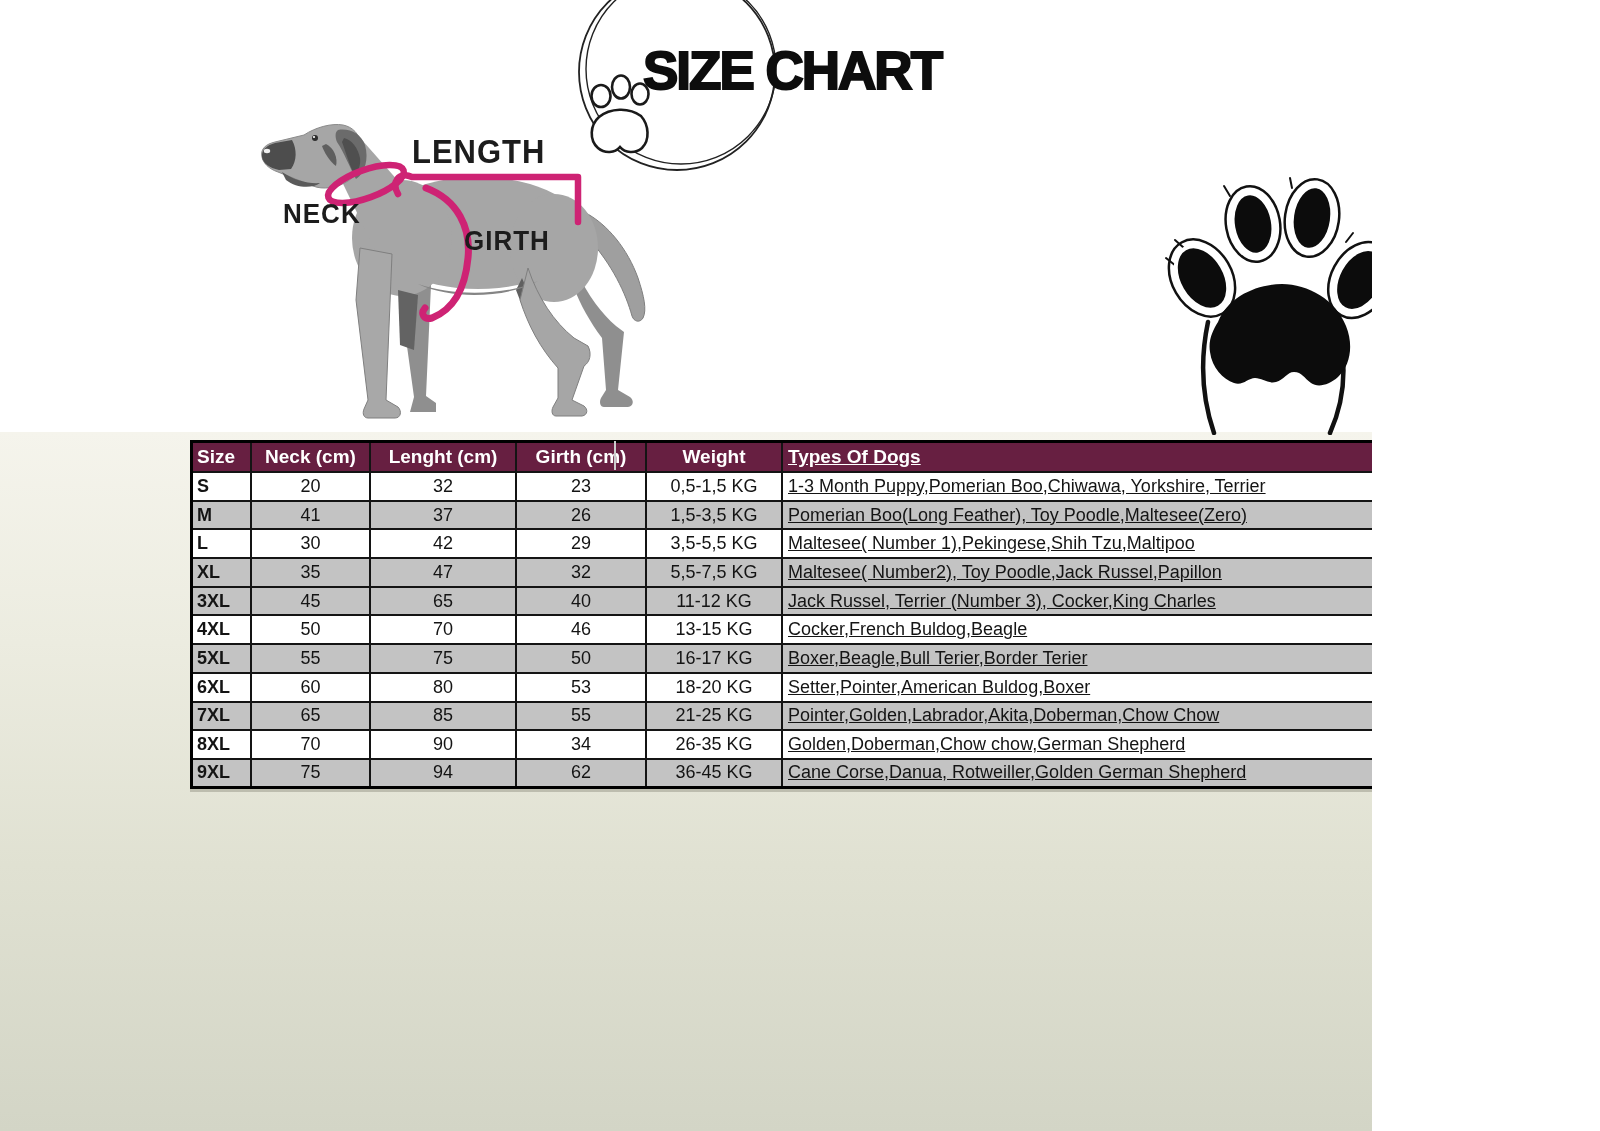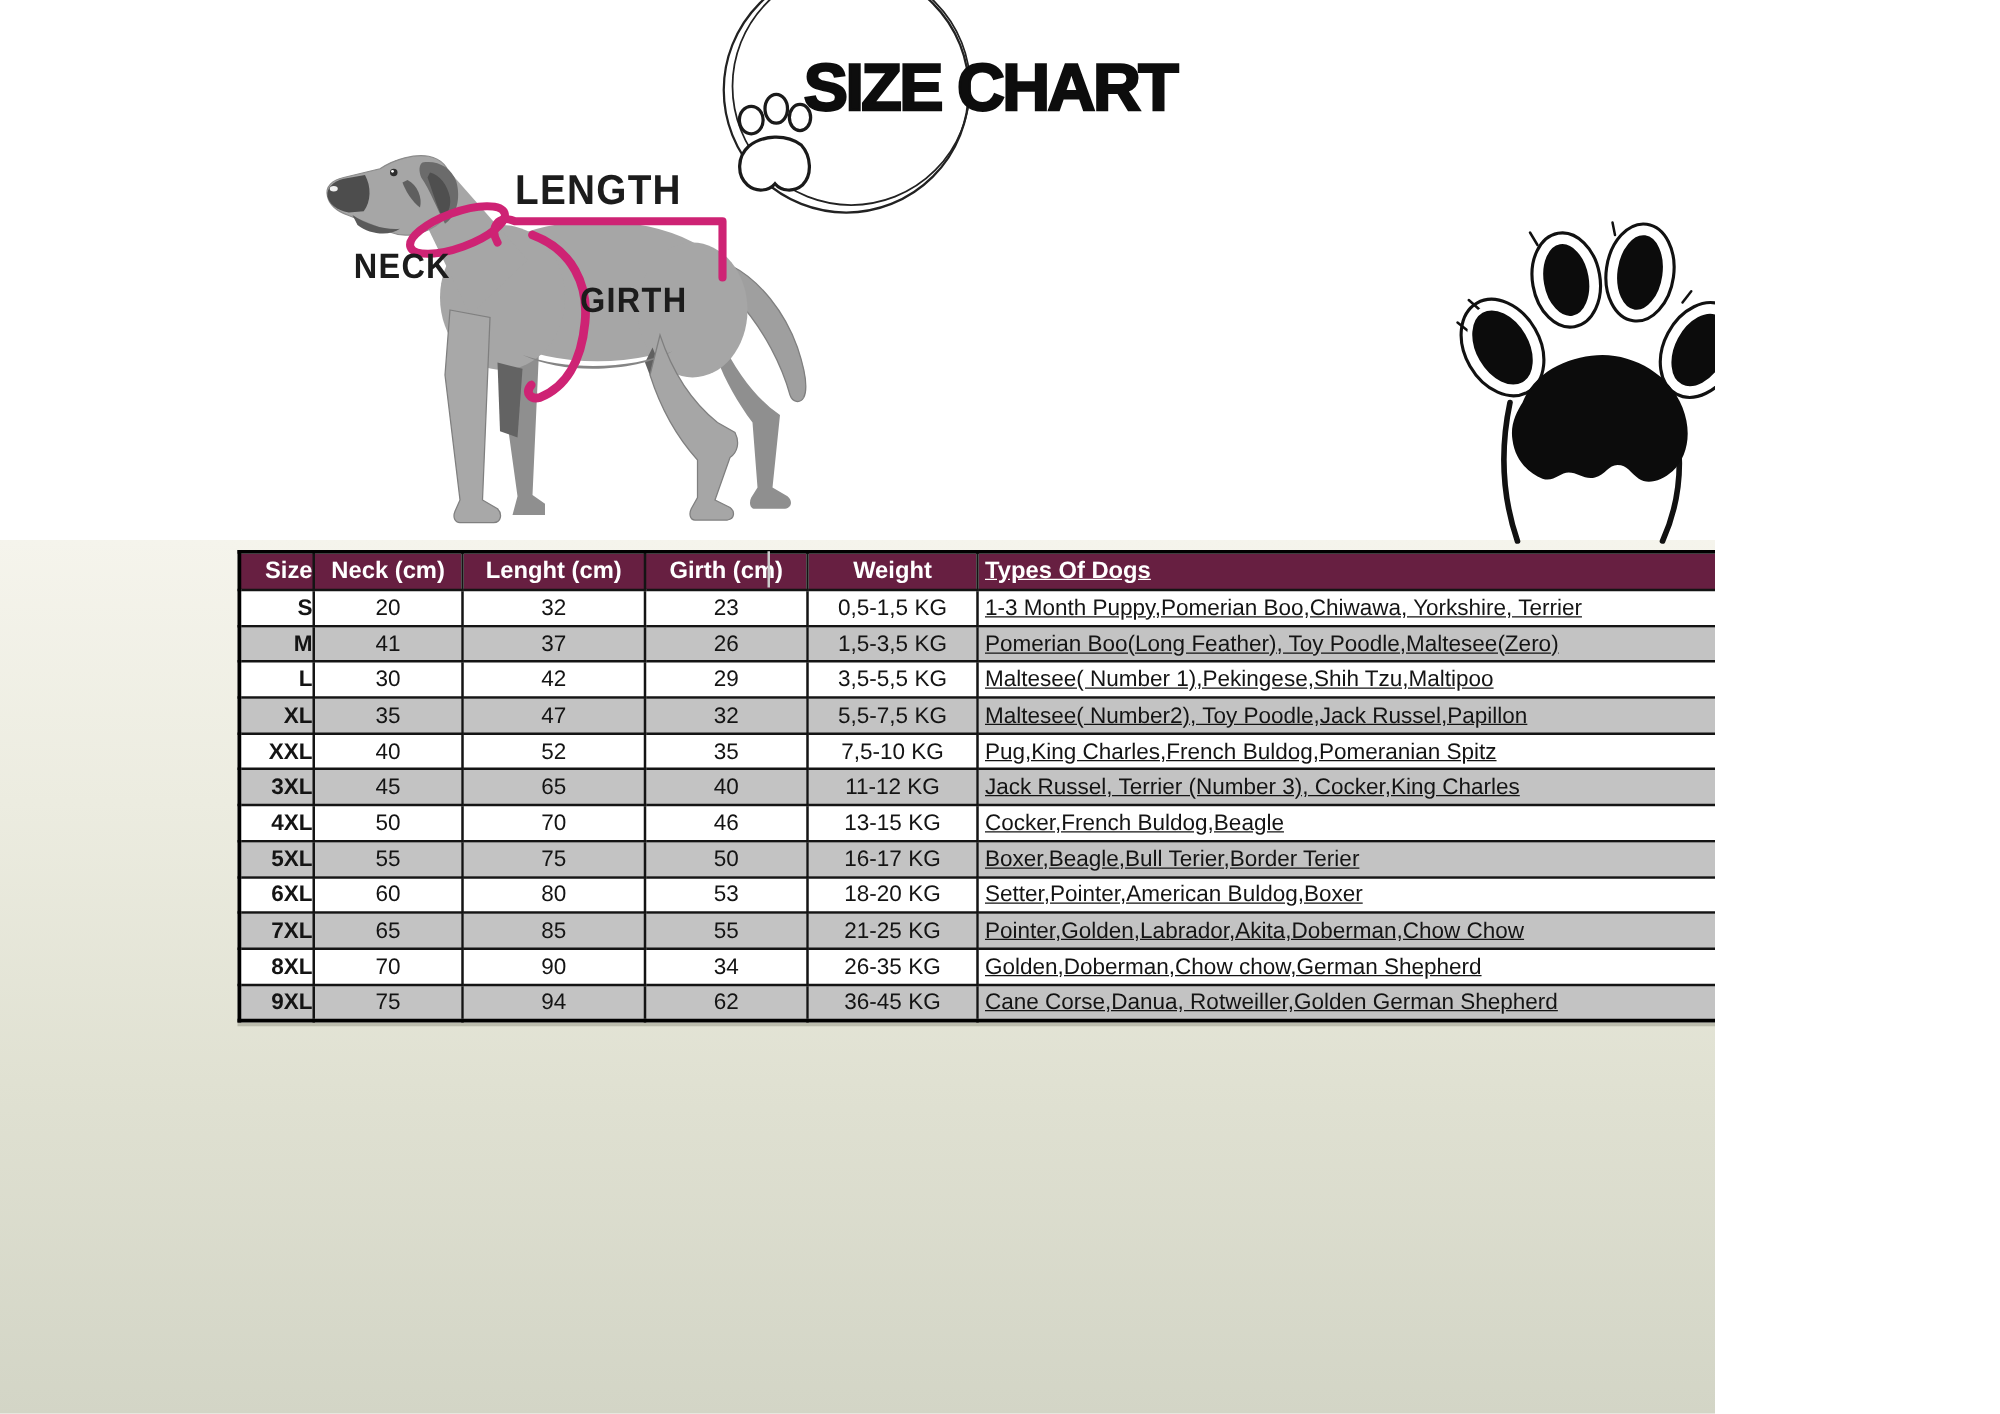--- a/index.html
+++ b/index.html
@@ -32,21 +32,21 @@
   #size-table{position:absolute;left:190px;top:440px;width:1208px;
       border-collapse:collapse;table-layout:fixed;background:#ffffff;
       border:3px solid #000;box-shadow:0 3px 0 rgba(70,70,55,.25);}
   #size-table th,#size-table td{border:2px solid #141414;overflow:hidden;
       white-space:nowrap;padding:0;}
   #size-table thead th{background:#671f41;color:#ffffff;font-size:19px;
       font-weight:bold;height:28px;text-align:center;}
   #size-table tbody tr{height:28.7px;}
   #size-table td{font-size:18px;color:#141414;background:#ffffff;}
   #size-table tr.alt td{background:#c3c3c3;}
-  #size-table .col0{width:53px;text-align:right;padding-left:4px;font-weight:bold;}
+  #size-table .col0{width:53px;text-align:left;padding-left:4px;font-weight:bold;}
   #size-table .col1{width:117px;}
   #size-table .col2{width:144px;margin-top:20px;}
   #size-table .col3{width:128px;}
   #size-table .col4{width:134px;}
   #size-table td.col1,#size-table td.col2,#size-table td.col3,#size-table td.col4{text-align:center;}
   #size-table .col5{text-align:left;padding-left:5px;text-decoration:underline;}
 
   .cursor{position:absolute;left:614px;top:441px;width:2px;height:29px;background:#cccccc;}
 </style>
 </head>
@@ -174,28 +174,20 @@
           <td class="col5">Maltesee( Number 1),Pekingese,Shih Tzu,Maltipoo</td>
         </tr>
         <tr class="alt">
           <td class="col0">XL</td>
           <td class="col1">35</td>
           <td class="col2">47</td>
           <td class="col3">32</td>
           <td class="col4">5,5-7,5 KG</td>
           <td class="col5">Maltesee( Number2), Toy Poodle,Jack Russel,Papillon</td>
         </tr>
-        <tr>
-          <td class="col0">XXL</td>
-          <td class="col1">40</td>
-          <td class="col2">52</td>
-          <td class="col3">35</td>
-          <td class="col4">7,5-10 KG</td>
-          <td class="col5">Pug,King Charles,French Buldog,Pomeranian Spitz</td>
-        </tr>
         <tr class="alt">
           <td class="col0">3XL</td>
           <td class="col1">45</td>
           <td class="col2">65</td>
           <td class="col3">40</td>
           <td class="col4">11-12 KG</td>
           <td class="col5">Jack Russel, Terrier (Number 3), Cocker,King Charles</td>
         </tr>
         <tr>
           <td class="col0">4XL</td>

